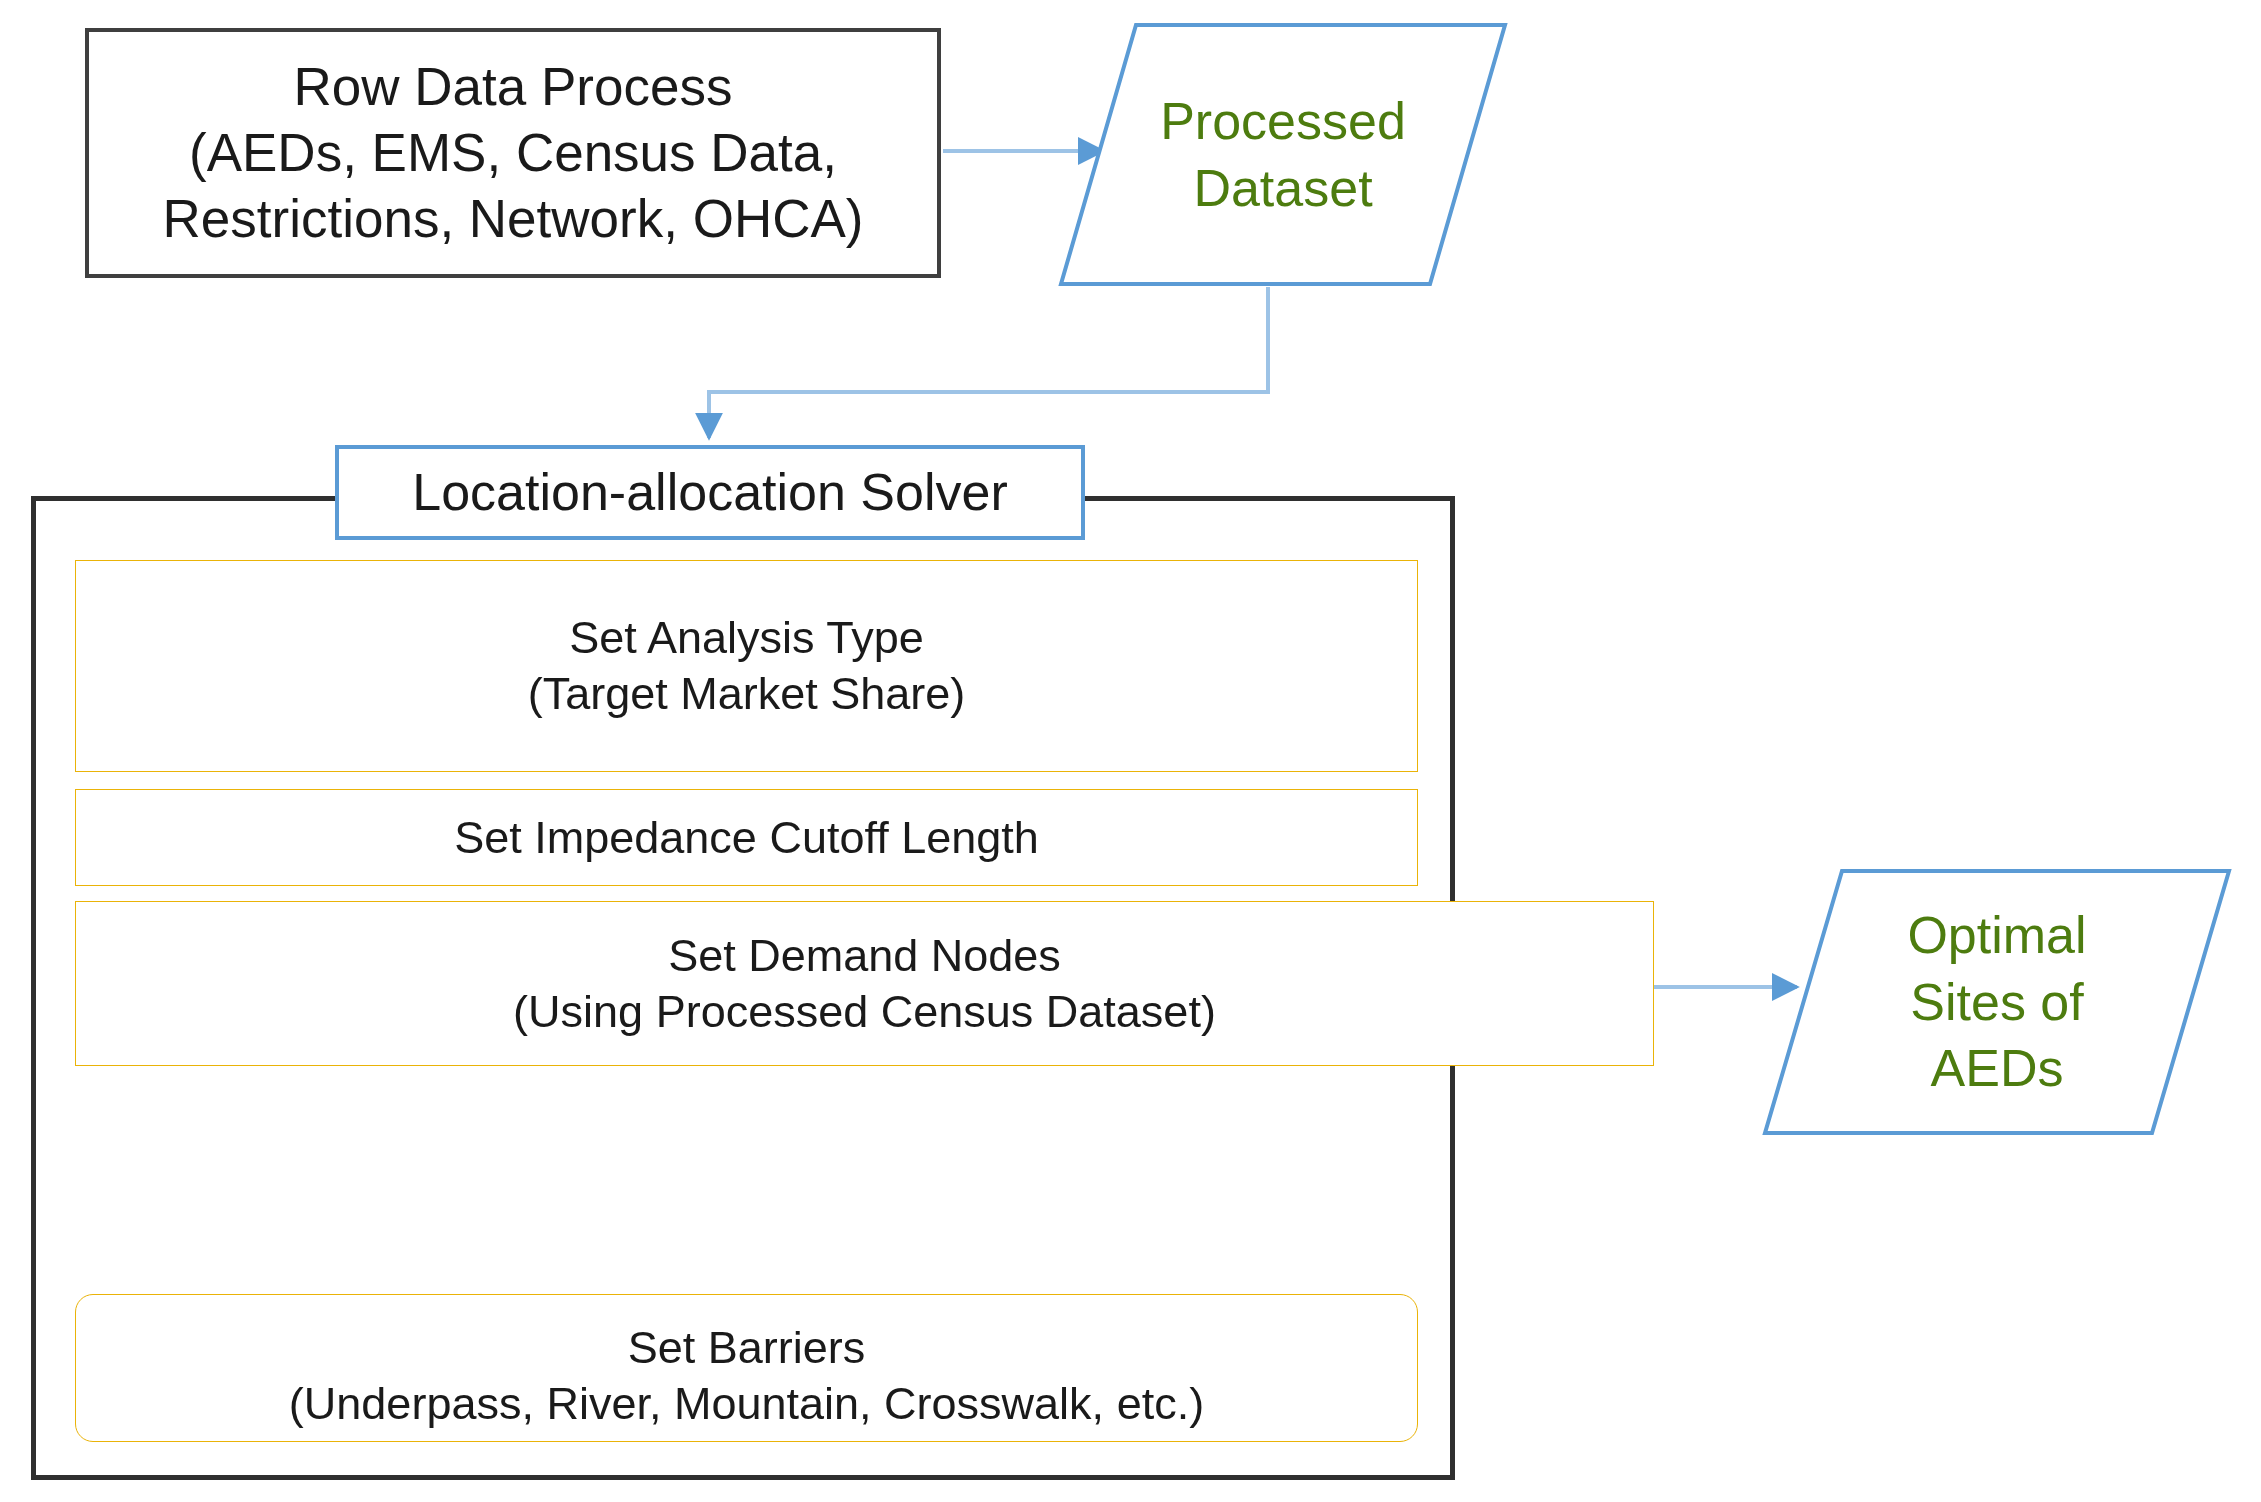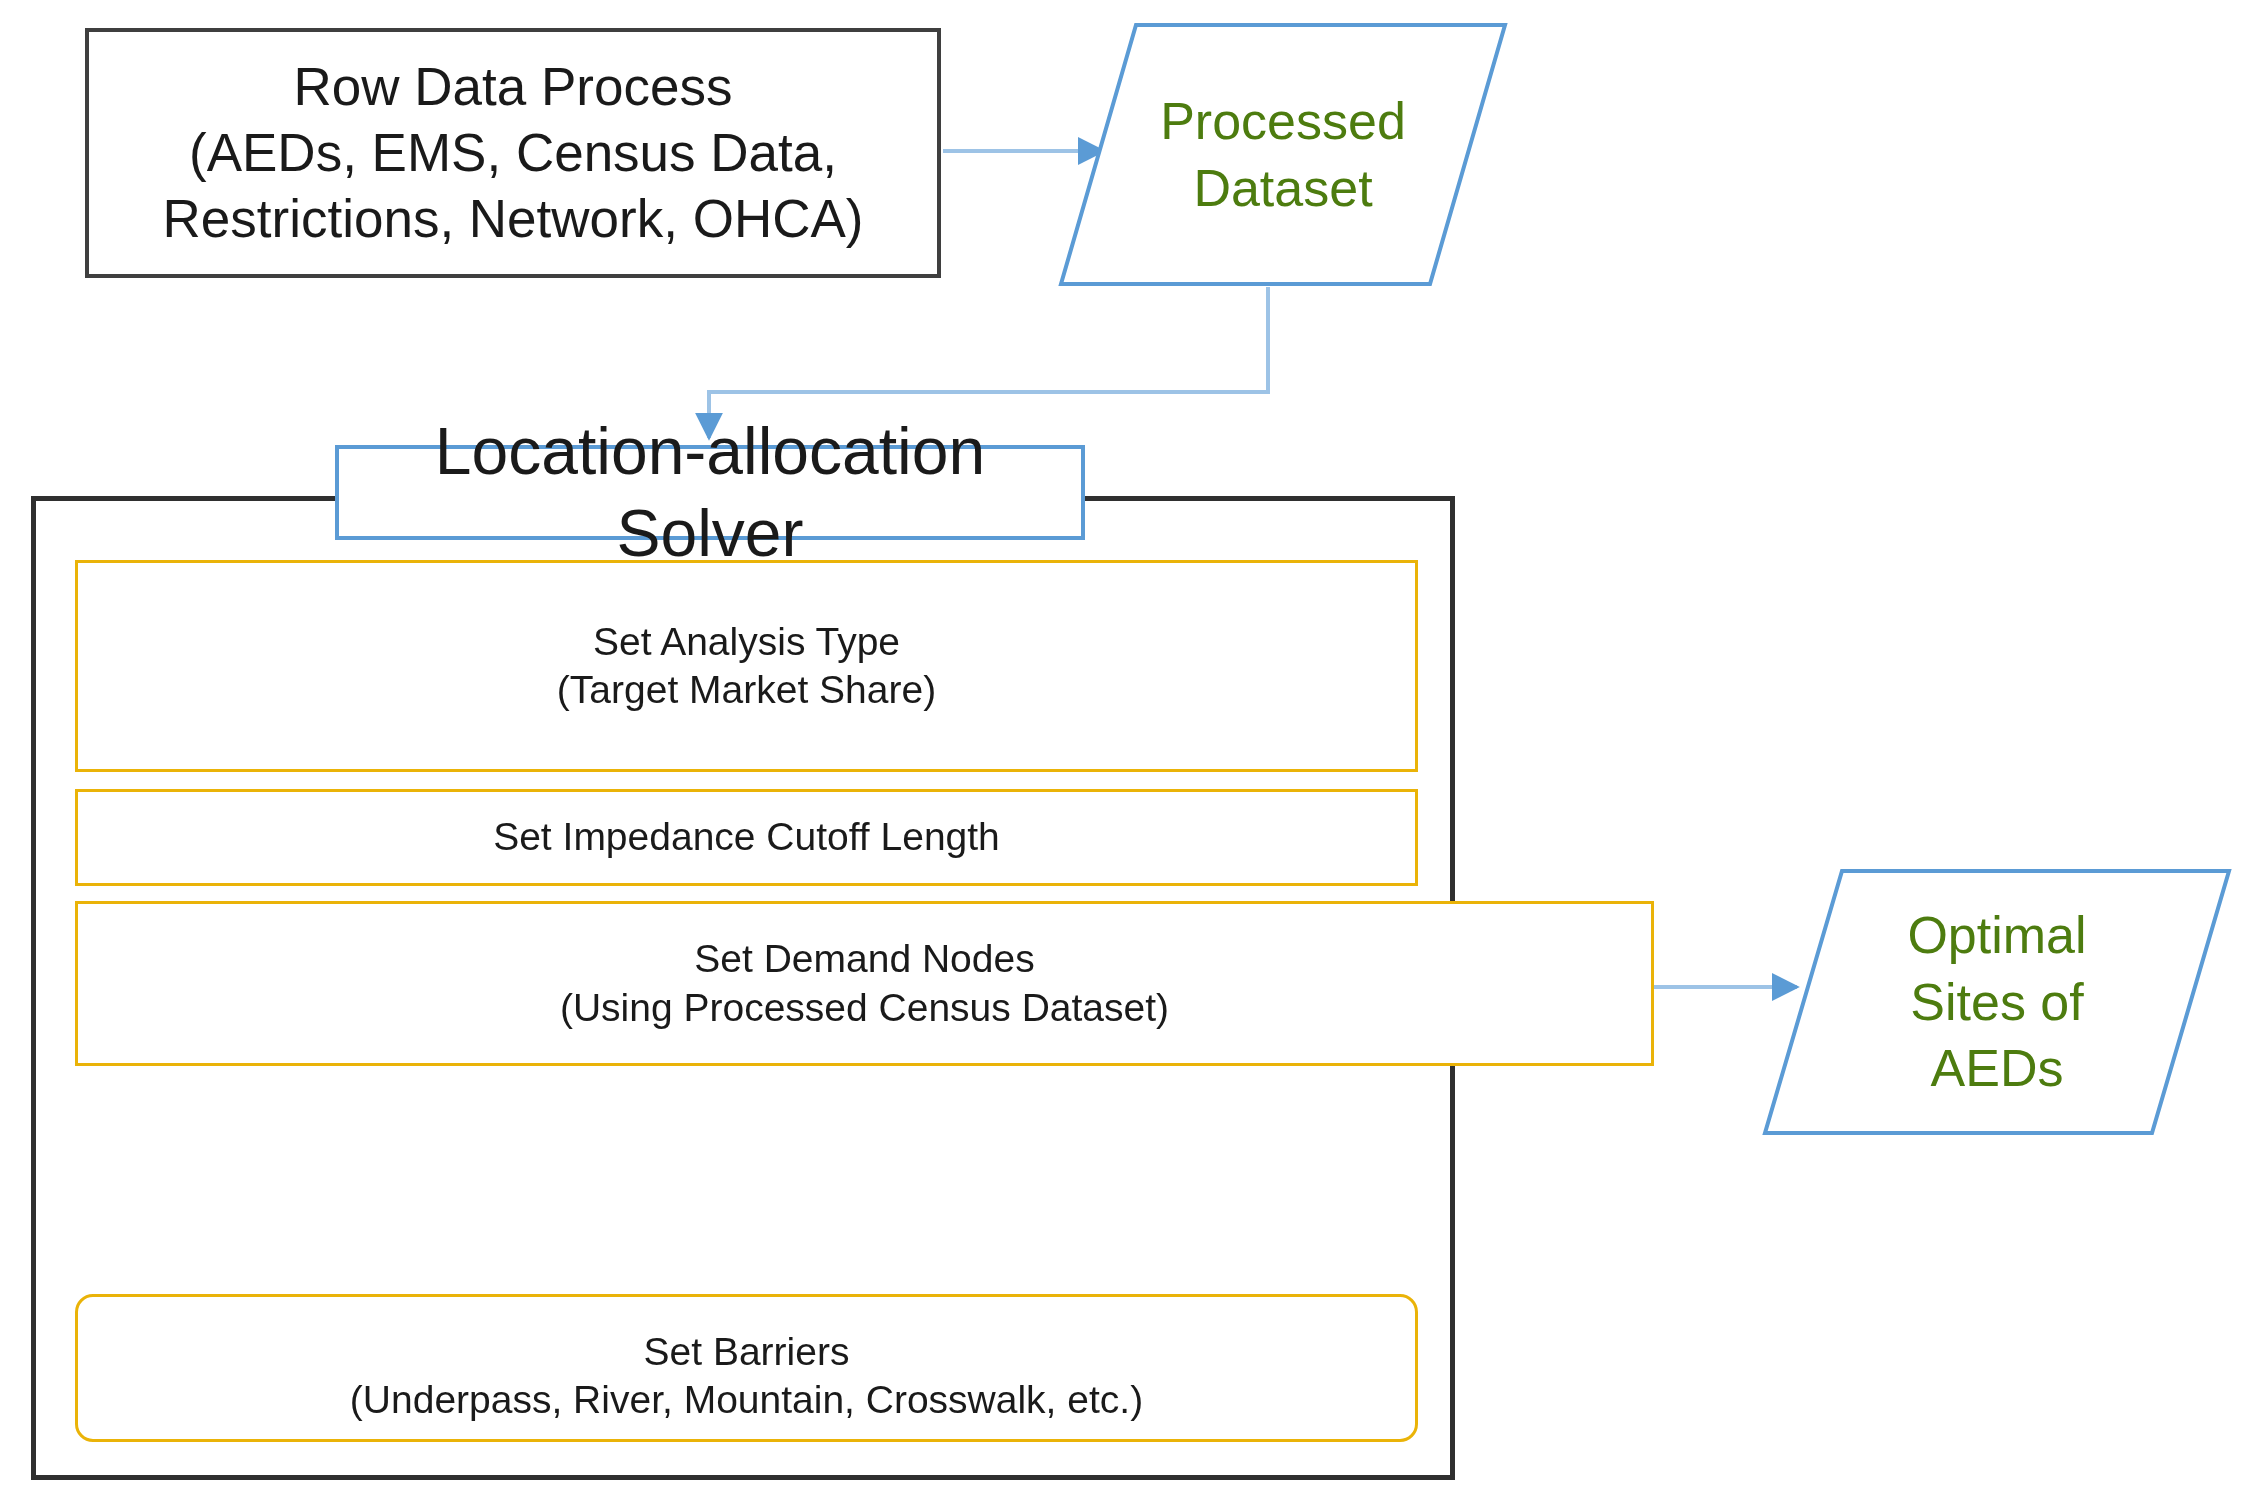--- a/index.html
+++ b/index.html
@@ -108,30 +108,30 @@
   }
 
   
   #solver-title-box {
     left: 333px;
     top: 445px;
     width: 750px;
     height: 95px;
     border: 4px solid #5B9BD5;
     background: #ffffff;
-    font-size: 66px;
+    font-size: 52px;
     z-index: 6;
   }
 
   
   .step-box {
-    border: 3px solid #eab308;
+    border: 1px solid #eab308;
     background: #ffffff;
     z-index: 5;
-    font-size: 39px;
+    font-size: 45px;
   }
   #step-0 { left: 73px;  top: 560px;  width: 1343px; height: 212px; }
   #step-1 { left: 73px;  top: 789px;  width: 1343px; height: 97px;  }
   #step-2 { left: 73px;  top: 901px;  width: 1579px; height: 165px; }
   #step-3 { left: 73px;  top: 1098px; width: 1343px; height: 165px; }
   #step-4 { left: 73px;  top: 1294px; width: 1343px; height: 148px; border-radius: 18px; }
 
   #step-4 .lines {
     position: relative;
     top: 8px;

